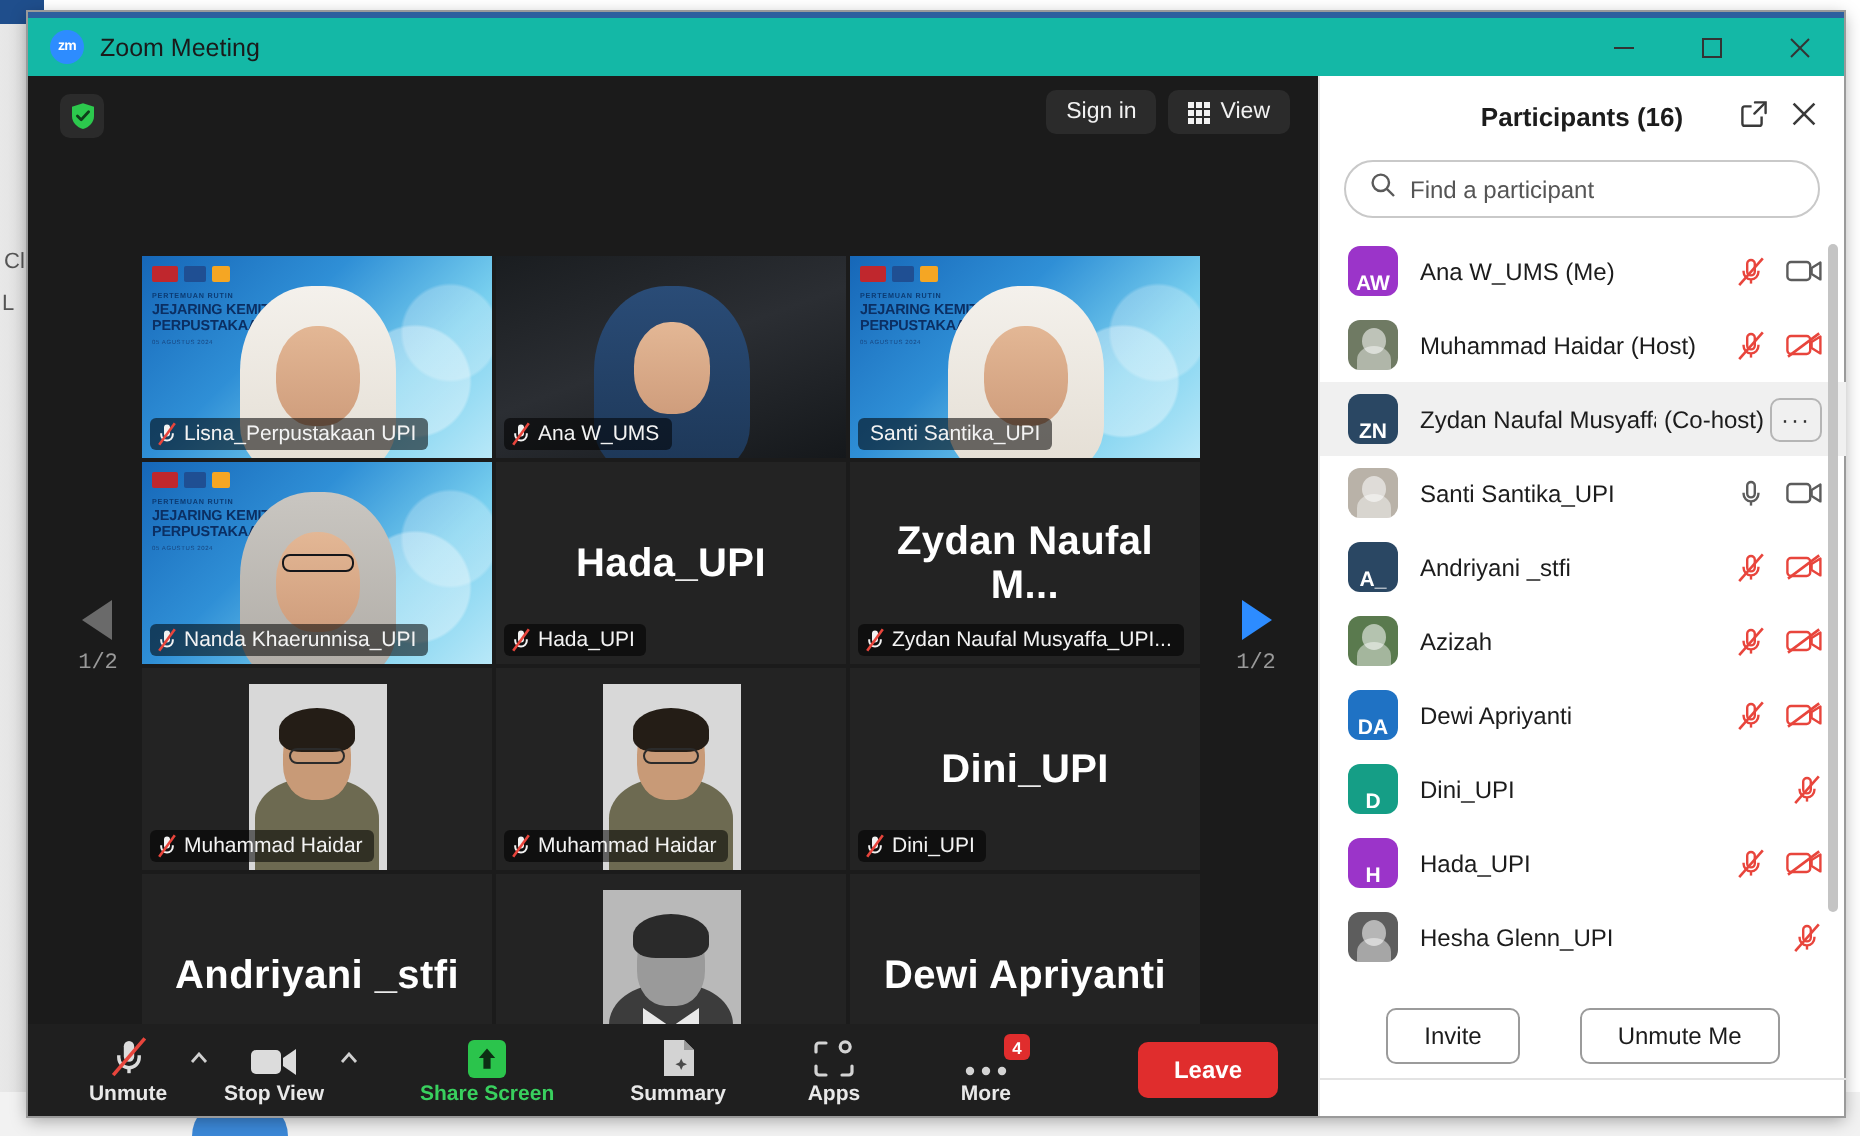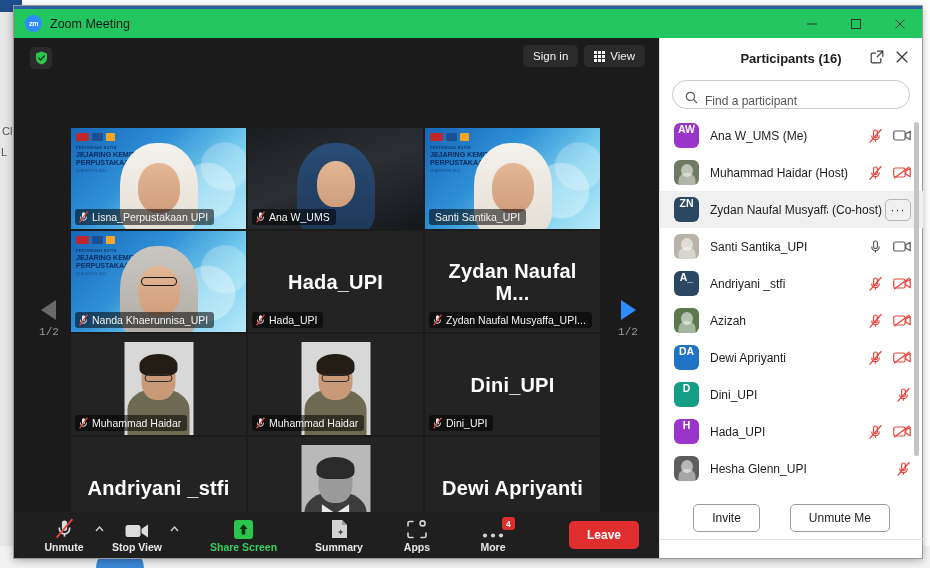--- a/index.html
+++ b/index.html
@@ -47,21 +47,21 @@
     background: #1b1b1b;
     box-shadow: 0 0 0 1px #9a9a9a, 0 2px 8px rgba(0,0,0,.35);
   }
   #zoom-window-accent {
     position: absolute; left: 0; top: 0; width: 100%; height: 3px;
     background: #2d5f9e;
   }
   
   #titlebar {
     position: absolute; left: 0; top: 3px; width: 100%; height: 29px;
-    background: #22c55e;
+    background: #14b8a6;
     display: flex; align-items: center;
   }
   #zoom-logo {
     width: 17px; height: 17px; margin-left: 11px;
     border-radius: 50%;
     background: #2d8cff;
     color: #fff; font-size: 7px; font-weight: bold;
     display: flex; align-items: center; justify-content: center;
     letter-spacing: -0.3px;
   }
@@ -281,40 +281,40 @@
   #pp-header {
     position: relative; height: 40px;
     display: flex; align-items: center; justify-content: center;
   }
   #pp-title { font-size: 13px; font-weight: bold; color: #1c1c1c; }
   #pp-popout { position: absolute; right: 38px; top: 12px; color: #3a3a3a; }
   #pp-close  { position: absolute; right: 13px; top: 12px; color: #3a3a3a; }
   #pp-search {
     margin: 2px 12px 6px 12px; height: 29px;
     border: 1px solid #c9c9c9; border-radius: 15px;
-    display: flex; align-items: flex-end; gap: 7px;
+    display: flex; align-items: center; gap: 7px;
     padding: 0 12px;
   }
   #pp-search-ph { font-size: 12px; color: #555; }
   #pp-list {
     position: absolute; left: 0; top: 79px;
     width: 263px; height: 369px;
     overflow: hidden;
   }
   .p-row {
     position: relative;
     height: 37px;
     display: flex; align-items: center;
     padding: 0 12px 0 14px;
   }
   .p-row.active { background: #f0f0f0; }
   .p-av {
     width: 25px; height: 25px; border-radius: 6px;
     flex: 0 0 25px;
-    display: flex; align-items: flex-start; justify-content: center;
+    display: flex; align-items: flex-end; justify-content: center;
     color: #fff; font-size: 10.5px; font-weight: bold;
     overflow: hidden; position: relative;
   }
   .p-av.photo::after {
     content: ""; position: absolute; left: 50%; transform: translateX(-50%);
     bottom: -2px; width: 17px; height: 14px;
     background: rgba(255,255,255,.45); border-radius: 50% 50% 0 0;
   }
   .p-av .p-av-head {
     position: absolute; left: 50%; transform: translateX(-50%);

